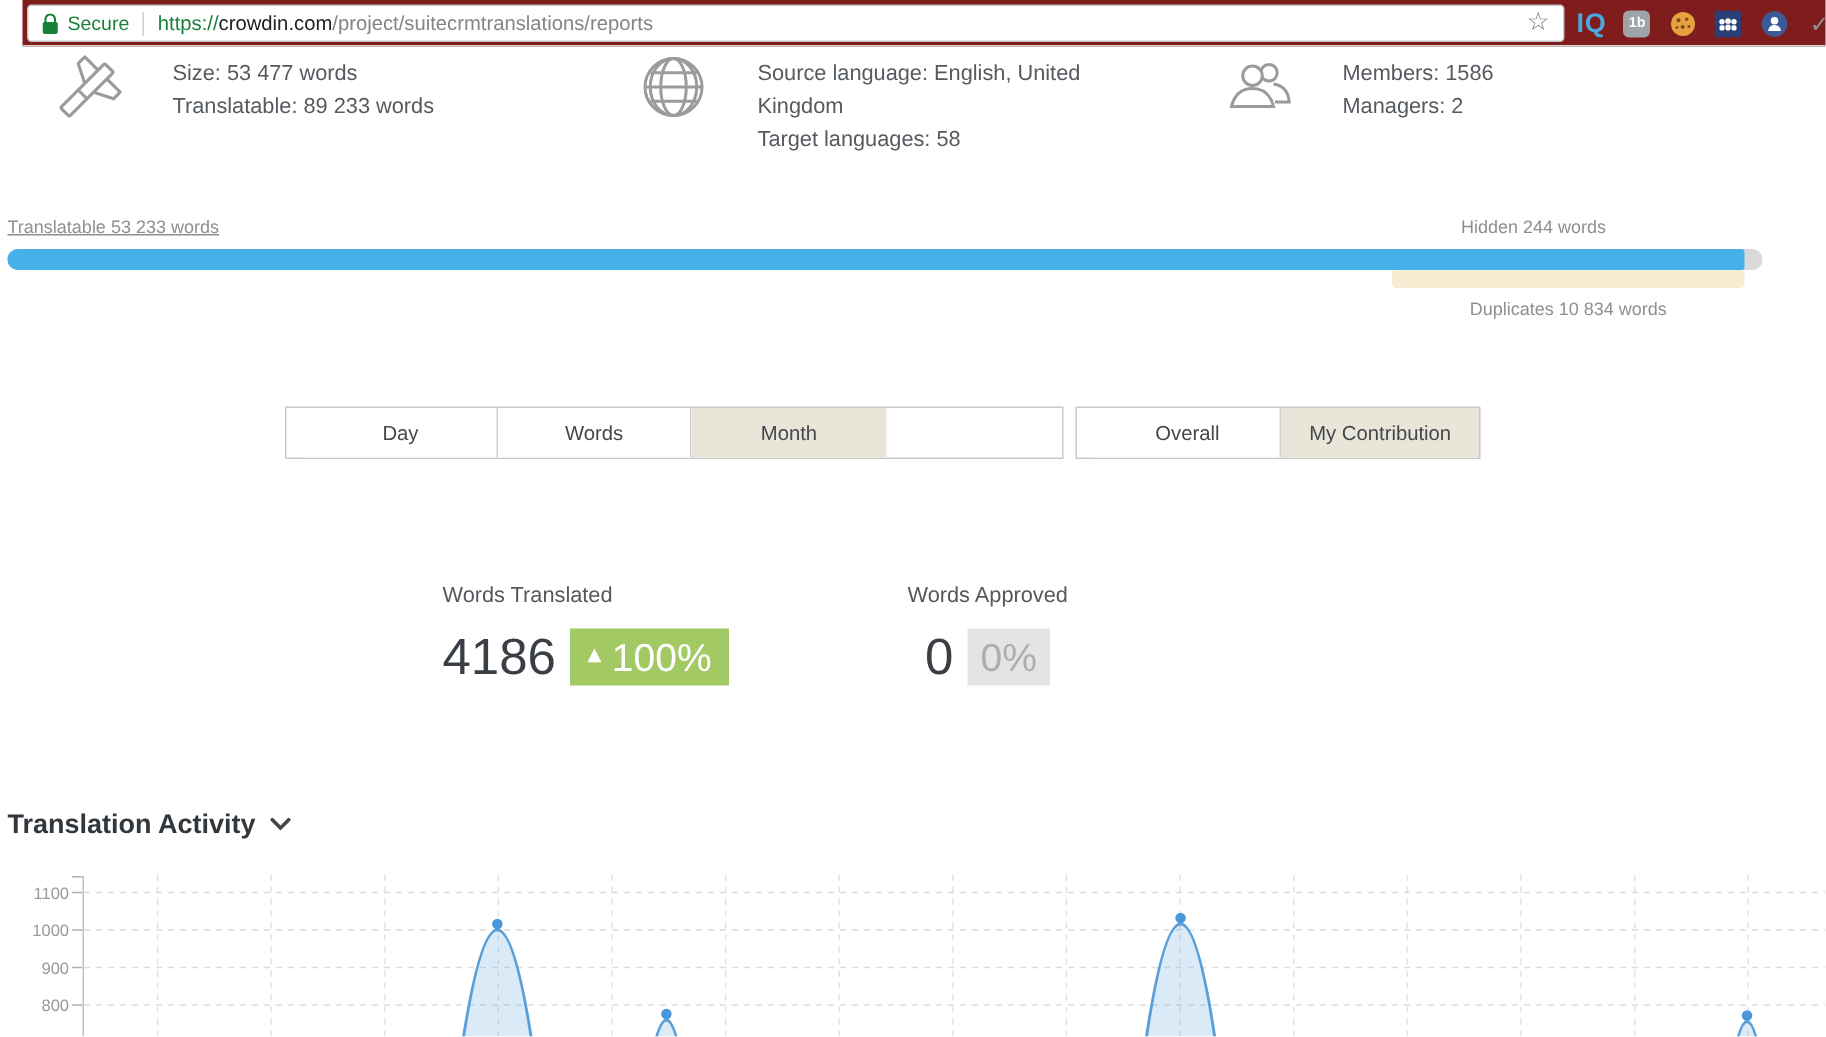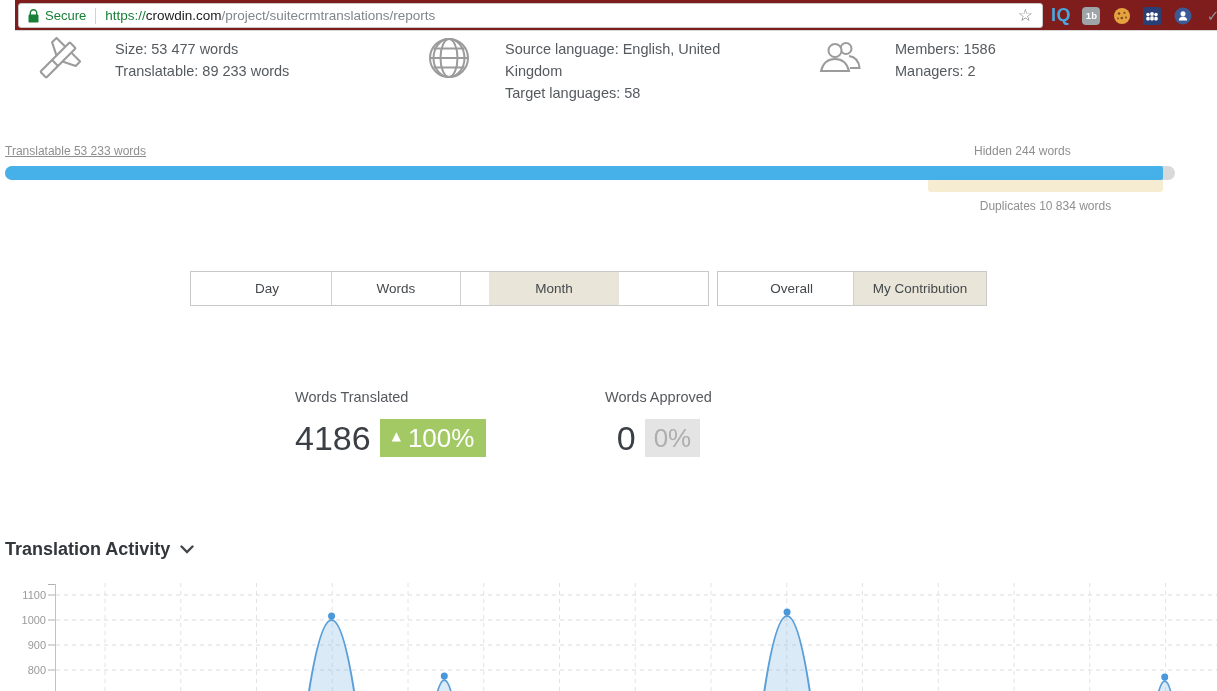--- a/index.html
+++ b/index.html
@@ -169,21 +169,21 @@
 
 <div id="progress-duplicates"></div>
 <div id="progress-track">
   <div id="progress-translatable"></div>
 </div>
 <div class="bar-label" style="left:928px; top:199px; width:235px; text-align:center;">Duplicates 10 834 words</div>
 
 <div class="tab-group" style="left:190px; width:519px;">
   <button class="tab" style="width:129px;">Day</button>
   <button class="tab" style="width:129px;">Words</button>
-  <button class="tab selected" style="width:130px;margin-left:28px;">Month</button>
+  <button class="tab selected" style="width:130px;">Month</button>
 </div>
 <div class="tab-group" style="left:717px; width:270px;">
   <button class="tab" style="width:130px;">Overall</button>
   <button class="tab selected" style="width:138px;">My Contribution</button>
 </div>
 
 <div class="stat" style="left:295px;">
   <div class="stat-label">Words Translated</div>
   <div class="stat-row">
     <span class="stat-value">4186</span>

